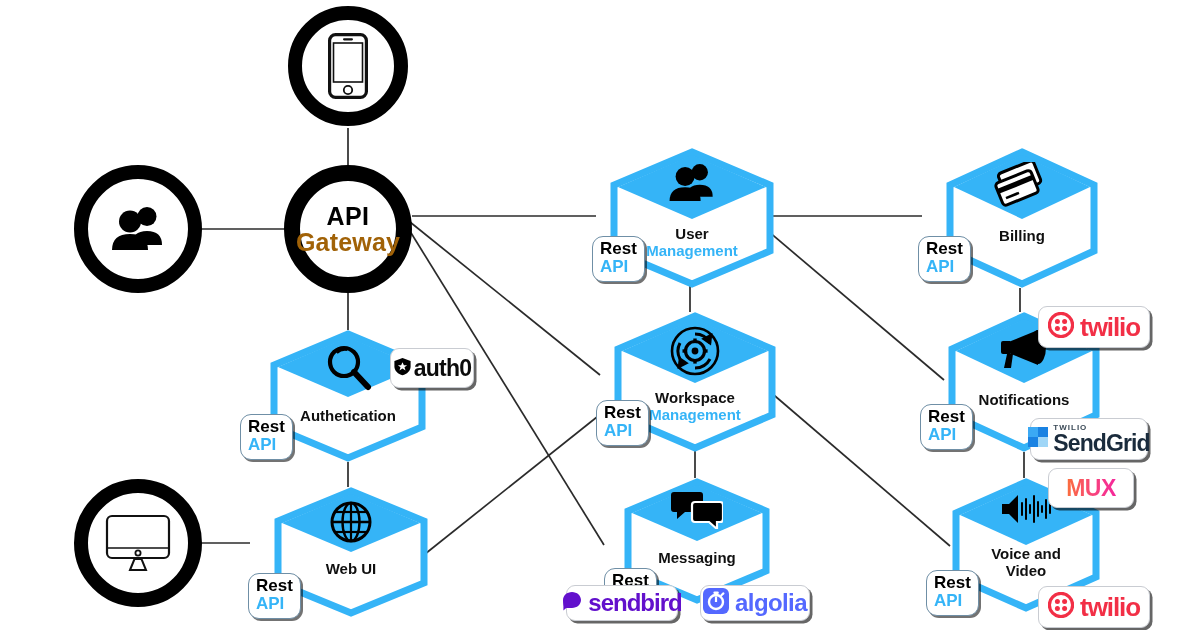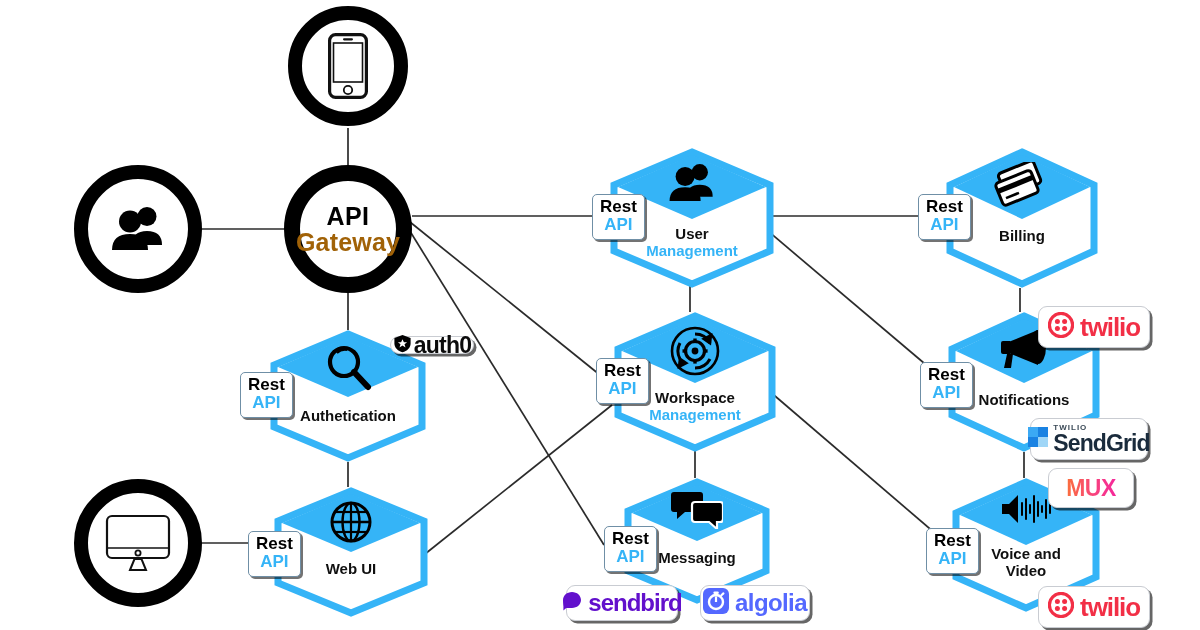--- a/index.html
+++ b/index.html
@@ -27,22 +27,22 @@
   .hex .ico{position:absolute;left:50%;transform:translateX(-50%);
              display:flex;align-items:center;justify-content:center;}
   .hex .lab{position:absolute;left:0;width:100%;text-align:center;
             line-height:1.12;pointer-events:none;}
   .hex .lab .t1{display:block;font-size:15px;font-weight:bold;color:#101010;}
   .hex .lab .t2{display:block;font-size:15px;font-weight:bold;color:#35b4f7;}
   .hex .lab .t2.dark{color:#101010;}
 
   
   .rest{position:absolute;z-index:6;background:#ffffff;border:1.6px solid #6f8fa6;
-        border-radius:5px;padding:3px 7px 4px 7px;text-align:center;
-        box-shadow:2px 2px 0 rgba(0,0,0,.55);line-height:1.08;}
+        border-radius:11px;padding:3px 7px 4px 7px;text-align:left;
+        box-shadow:2px 2px 0 rgba(0,0,0,.55);line-height:1.08;margin-top:42px;}
   .rest .r1{display:block;font-size:17px;font-weight:bold;color:#000;}
   .rest .r2{display:block;font-size:17px;font-weight:bold;color:#35b4f7;}
 
   
   .chip{position:absolute;z-index:7;background:#ffffff;border:1.4px solid #c9ccd2;
         border-radius:9px;display:flex;align-items:center;justify-content:center;
         gap:6px;box-shadow:2.5px 2.5px 0 rgba(0,0,0,.6);padding:0 10px;
         box-sizing:border-box;}
   .chip .txt{font-weight:bold;white-space:nowrap;}
 
@@ -153,21 +153,21 @@
       </svg>
     </div>
     <div class="lab" style="top:78px;">
       <span class="t1">Authetication</span>
     </div>
   </div>
   <div class="rest" style="left:240px;top:372px;">
     <span class="r1">Rest</span>
     <span class="r2">API</span>
   </div>
-  <div class="chip logo-auth0" style="left:390px;top:336px;width:84px;height:18px;gap:2px;padding:6px 6px;">
+  <div class="chip logo-auth0" style="left:390px;top:348px;width:84px;height:40px;gap:2px;padding:6px 6px;">
     <span>
       <svg width="19" height="19" viewBox="0 0 19 19">
         <path d="M9.5 1 L17.6 4 V9.5 C17.6 14 13.9 17 9.5 18.3 C5.1 17 1.4 14 1.4 9.5 V4 Z" fill="#000"></path>
         <path d="M9.5 5.3 L10.9 8.3 L14.1 8.3 L11.5 10.3 L12.5 13.4 L9.5 11.5 L6.5 13.4 L7.5 10.3 L4.9 8.3 L8.1 8.3 Z" fill="#fff"></path>
       </svg>
     </span>
     <span class="txt">auth0</span>
   </div>
 
   <div class="hex" style="left:272px;top:487px;width:158px;height:130px;">

